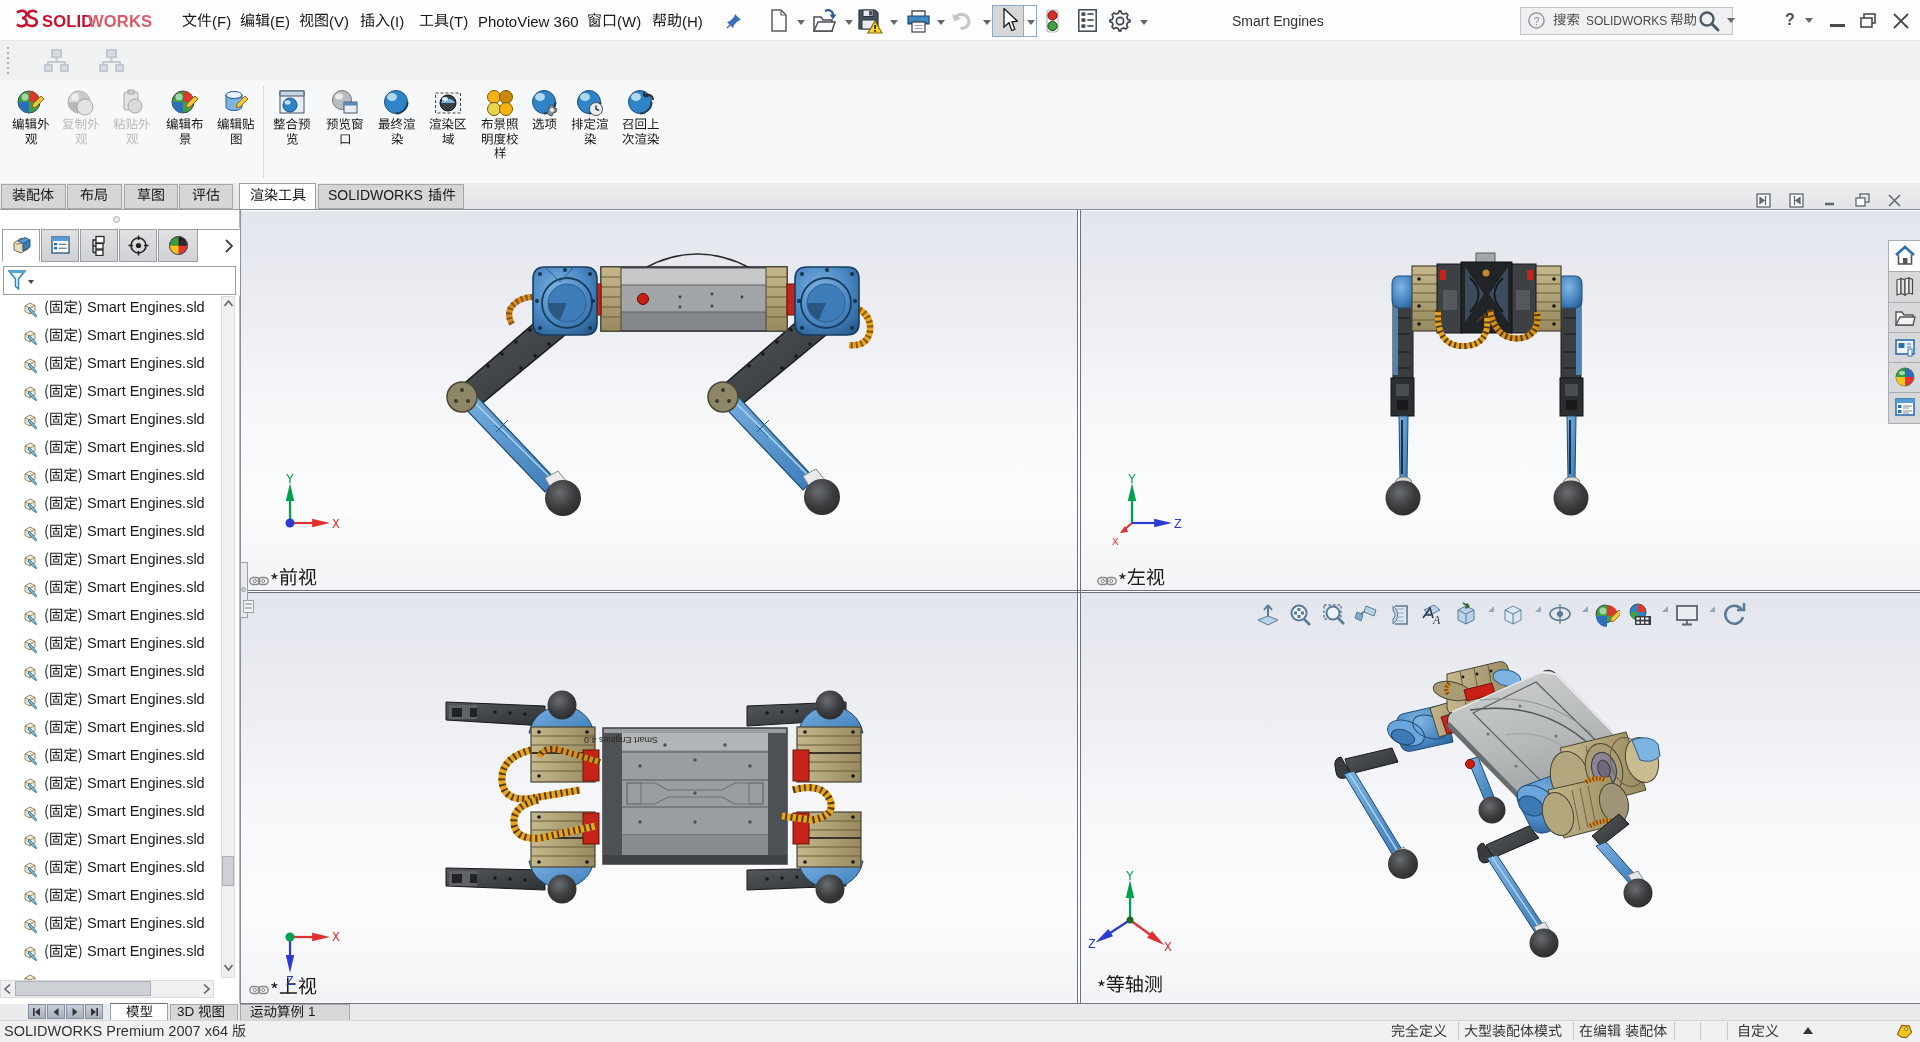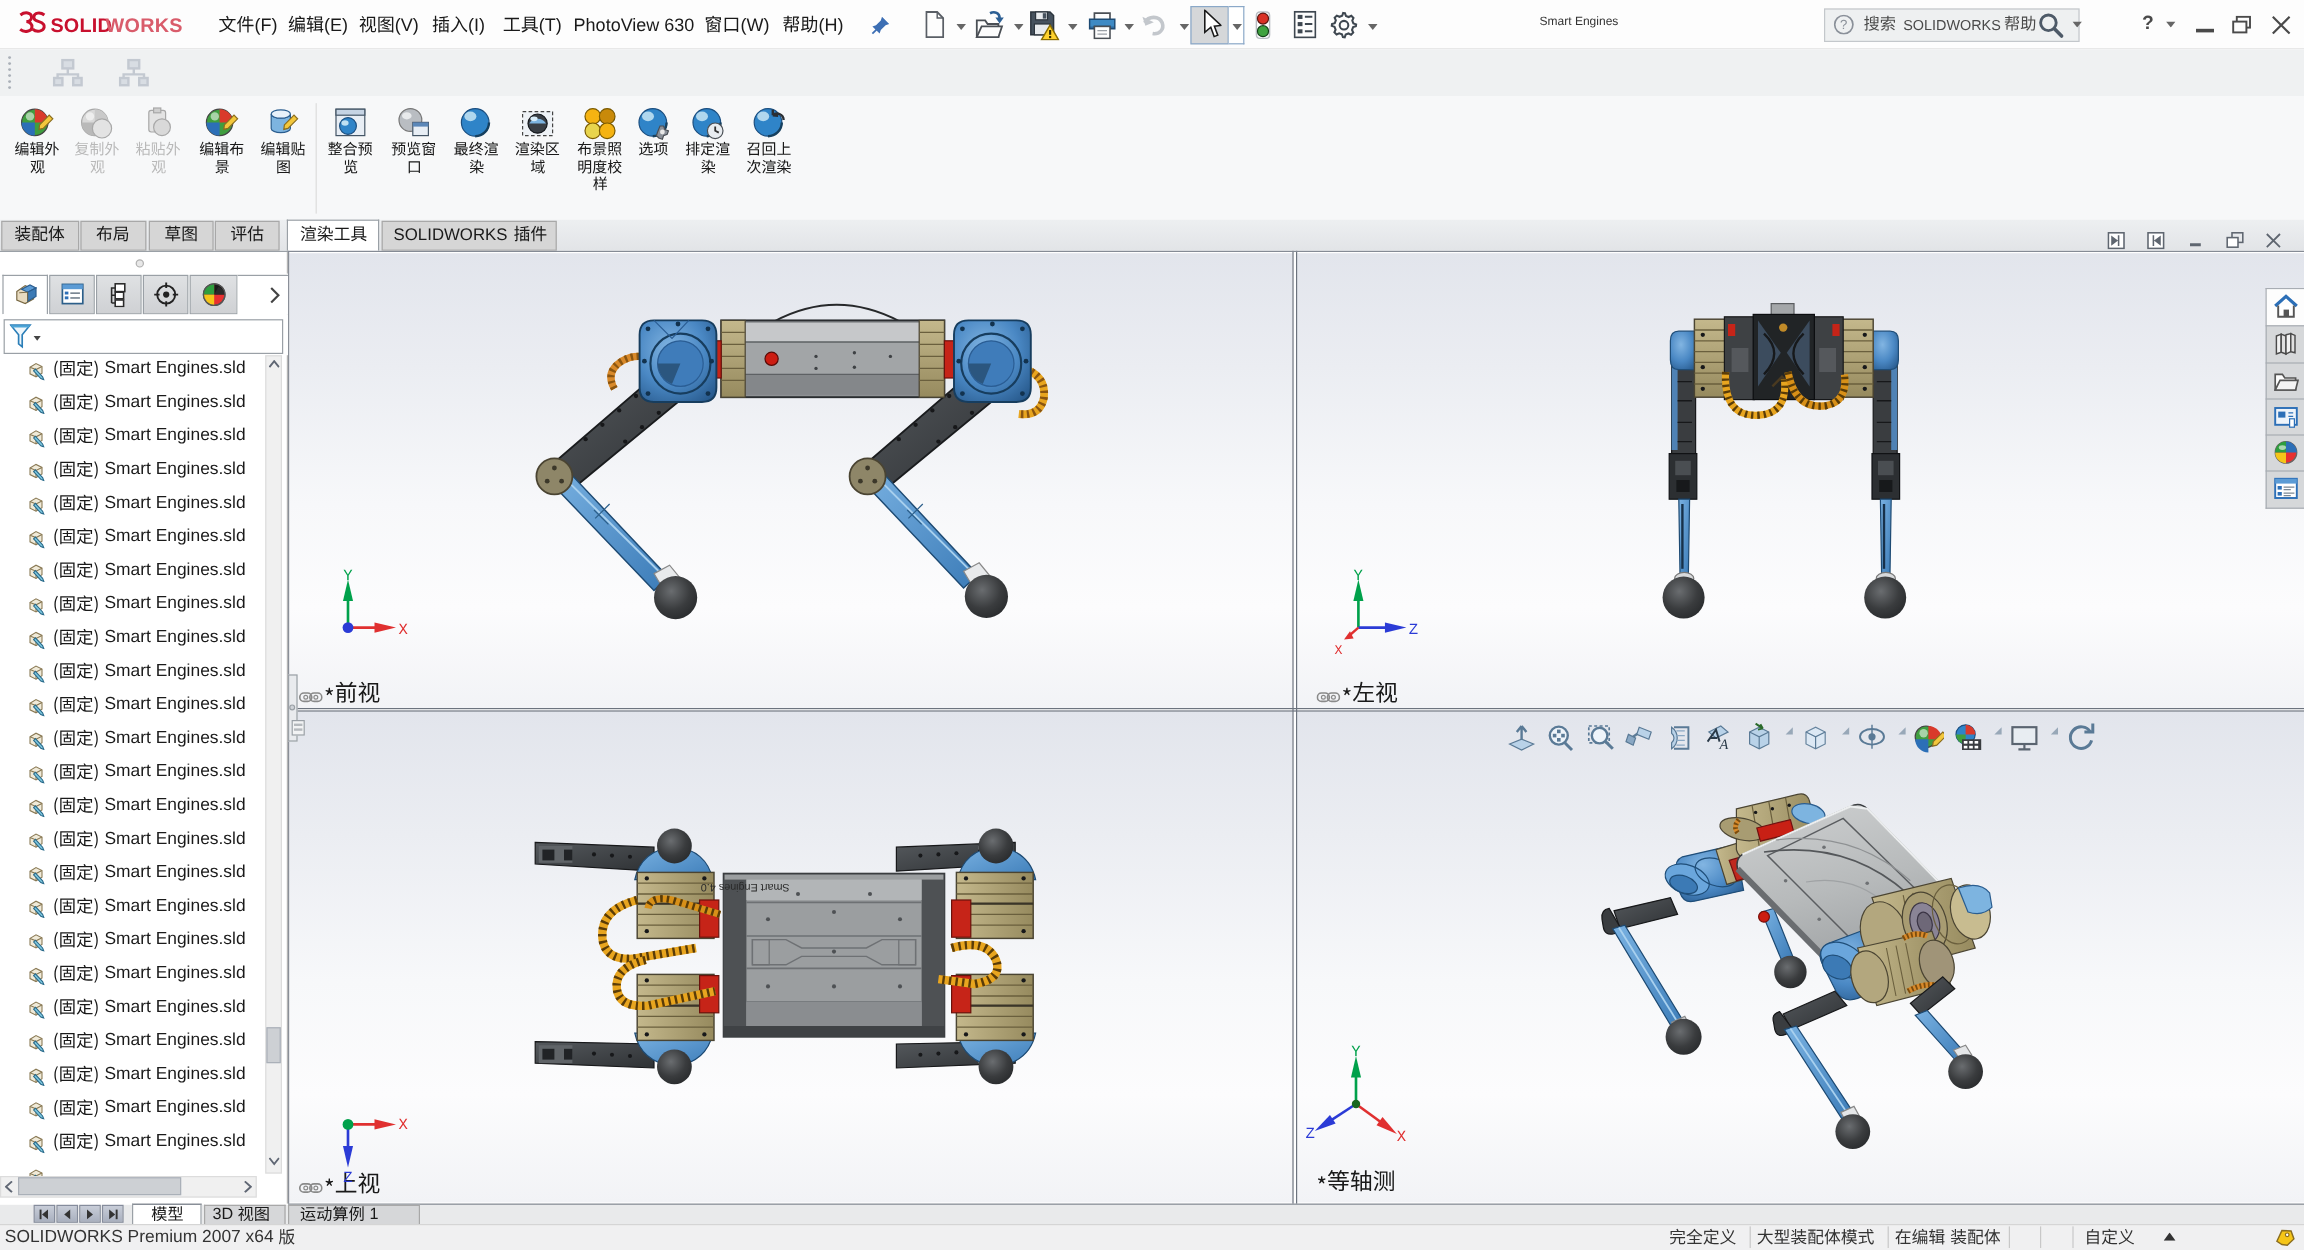--- a/index.html
+++ b/index.html
@@ -124,21 +124,21 @@
     </svg>
     <span style="font-size:15px;color:#1a1a1a;line-height:15px;margin-top:1px">(I)</span>
   </div>
 <div class="abs" style="left:419px;top:13px;display:flex;align-items:flex-start">
     <svg width="30" height="15" viewBox="0 0 30 15" fill="#1a1a1a" style="overflow:visible">
       <use href="#u5de5" transform="translate(0.0,12.8) scale(0.01500,-0.01500)"></use>
       <use href="#u5177" transform="translate(15.0,12.8) scale(0.01500,-0.01500)"></use>
     </svg>
     <span style="font-size:15px;color:#1a1a1a;line-height:15px;margin-top:1px">(T)</span>
   </div>
-<div class="t" style="left:478px;top:13px;font-size:15px;color:#1a1a1a">PhotoView 630</div>
+<div class="t" style="left:478px;top:13px;font-size:15px;color:#1a1a1a">PhotoView 360</div>
 <div class="abs" style="left:587px;top:13px;display:flex;align-items:flex-start">
     <svg width="30" height="15" viewBox="0 0 30 15" fill="#1a1a1a" style="overflow:visible">
       <use href="#u7a97" transform="translate(0.0,12.8) scale(0.01500,-0.01500)"></use>
       <use href="#u53e3" transform="translate(15.0,12.8) scale(0.01500,-0.01500)"></use>
     </svg>
     <span style="font-size:15px;color:#1a1a1a;line-height:15px;margin-top:1px">(W)</span>
   </div>
 <div class="abs" style="left:652px;top:13px;display:flex;align-items:flex-start">
     <svg width="30" height="15" viewBox="0 0 30 15" fill="#1a1a1a" style="overflow:visible">
       <use href="#u5e2e" transform="translate(0.0,12.8) scale(0.01500,-0.01500)"></use>
@@ -218,21 +218,21 @@
     <path d="M9.4 17 L15.6 17" stroke="#3e4750" stroke-width="1.6"></path>
   </svg>
 <svg class="abs" style="left:1108px;top:9px" width="24" height="24" viewBox="0 0 24 24">
 <path d="M10 2 L14 2 L14.8 4.8 L17.6 6 L20.2 4.6 L23 7.4 L21.6 10 L22.8 12.8 L25.6 13.6 Z" fill="none"></path>
 <path d="M12 4 L13.5 4.2 L14.3 6.5 L16.6 7.4 L18.8 6.4 L20.6 8.2 L19.6 10.4 L20.5 12.7 L22.8 13.5 L22.6 15 L20.3 15.8 L19.4 18.1 L20.4 20.3 L18.6 22.1 L16.4 21.1 L14.1 22 L13.3 24.3 L11.8 24.1 L11 21.8 L8.7 20.9 L6.5 21.9 L4.7 20.1 L5.7 17.9 L4.8 15.6 L2.5 14.8 L2.7 13.3 L5 12.5 L5.9 10.2 L4.9 8 L6.7 6.2 L8.9 7.2 L11.2 6.3 Z" fill="none" stroke="#3e4750" stroke-width="1.7" transform="translate(-0.7,-2.2)"></path>
 <circle cx="12" cy="12" r="3.6" fill="none" stroke="#3e4750" stroke-width="1.7"></circle>
   </svg>
 <svg class="abs" style="left:1140px;top:20px" width="8" height="5" viewBox="0 0 8 5">
     <path d="M0 0 L8 0 L4 5 Z" fill="#666"></path>
   </svg>
-<div class="t" style="left:1283px;top:13px;font-size:10px;color:#333">Smart Engines</div>
+<div class="t" style="left:1232px;top:13px;font-size:14px;color:#333">Smart Engines</div>
 <div class="abs" style="left:1520px;top:7px;width:213px;height:28px;background:#eef0f1;border:1px solid #c3c7cb"></div>
 <svg class="abs" style="left:1528px;top:12px" width="17" height="17" viewBox="0 0 17 17">
 <circle cx="8.5" cy="8.5" r="7.6" fill="none" stroke="#8a9099" stroke-width="1.4"></circle>
 <text x="5.4" y="12.5" font-size="11" fill="#8a9099" font-family="Liberation Sans">?</text>
   </svg>
 <div class="abs" style="left:1553px;top:13px">
     <svg width="27" height="14" viewBox="0 0 27 14" fill="#4a4a4a" style="overflow:visible">
       <use href="#u641c" transform="translate(0.0,11.5) scale(0.01350,-0.01350)"></use>
       <use href="#u7d22" transform="translate(13.5,11.5) scale(0.01350,-0.01350)"></use>
     </svg>

